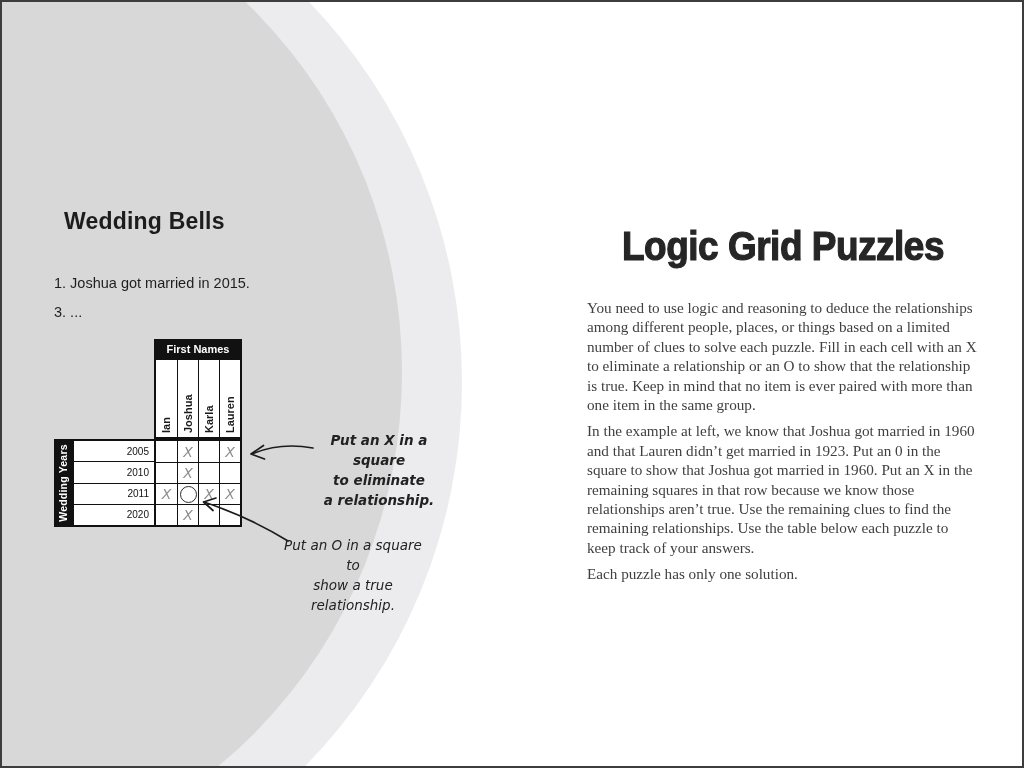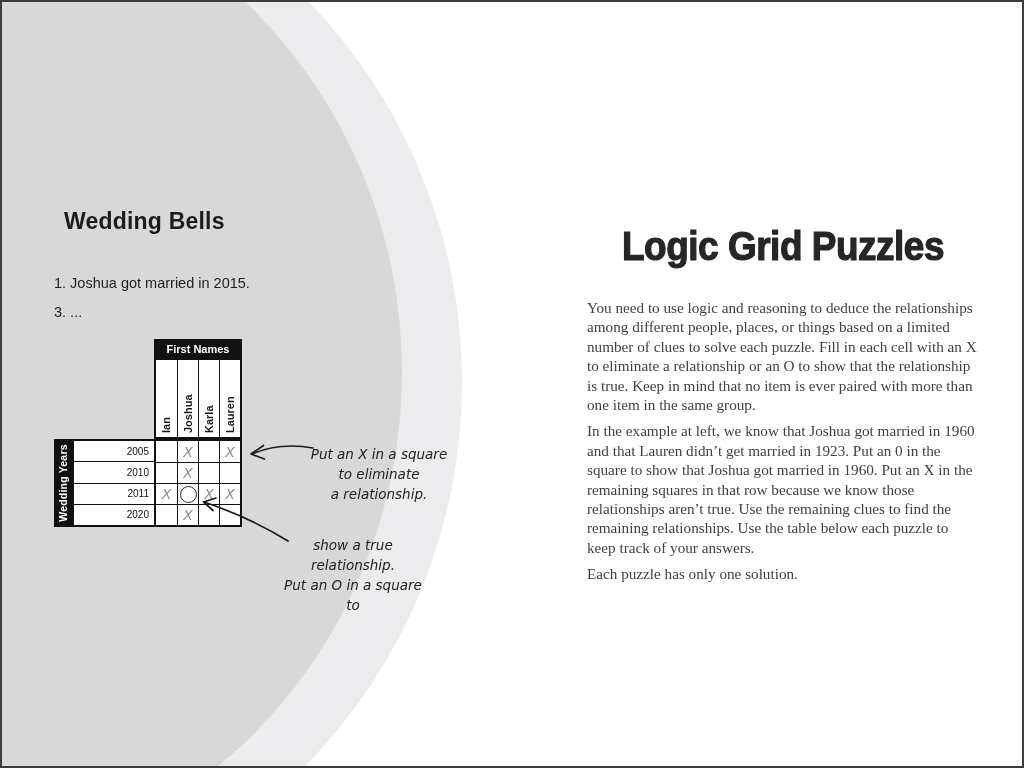--- a/index.html
+++ b/index.html
@@ -45,21 +45,21 @@
   .mark-cell { border-left:1px solid #111; border-top:1px solid #111;
     display:flex; align-items:center; justify-content:center; }
   .mark-cell.c0 { border-left:none; } .mark-cell.r0 { border-top:none; }
   .mark-x { font-family:"DejaVu Sans", sans-serif; font-style:italic; font-size:14px;
     line-height:1; color:#8d8d8d; }
   .mark-o { width:15px; height:15px; border:1.5px solid #2e2e2e; border-radius:50%; background:transparent; }
 
   .note { position:absolute; font-family:"DejaVu Sans", sans-serif; font-style:italic;
     font-size:13.5px; line-height:20px; color:#222; text-align:center; }
   .note span { display:block; }
-  .note-x { left:303px; top:442px; width:148px; }
+  .note-x { left:303px; top:428px; width:148px;font-weight:bold; }
   .note-o { left:276px; top:533px; width:150px; }
   .arrows { position:absolute; left:0; top:0; width:1024px; height:768px; pointer-events:none; }
 
   
   .page-title { position:absolute; left:585px; top:221px; width:392px; margin:0; text-align:center;
     font-size:41px; font-weight:700; color:#262626; letter-spacing:-.5px;
     -webkit-text-stroke:1.2px #262626; transform:scaleX(.9); transform-origin:50% 0; white-space:nowrap; }
   .body-copy { position:absolute; left:585px; top:296px; width:392px;
     font-family:"Liberation Serif", serif; font-size:15.2px; line-height:19.4px; color:#3f3f3f; }
   .body-copy p { margin:0 0 7px 0; }
@@ -145,22 +145,22 @@
       <path d="M 214 496 L 201.5 500 L 211 508.5"></path>
     </g>
   </svg>
 
   <div class="note note-x">
     <span>Put an X in a square</span>
     <span>to eliminate</span>
     <span>a relationship.</span>
   </div>
   <div class="note note-o">
+    <span>Put an O in a square to</span>
     <span>show a true relationship.</span>
-    <span>Put an O in a square to</span>
   </div>
 
   <h1 class="page-title">Logic Grid Puzzles</h1>
   <div class="body-copy">
     <p>You need to use logic and reasoning to deduce the relationships among different people, places, or things based on a limited number of clues to solve each puzzle. Fill in each cell with an X to eliminate a relationship or an O to show that the relationship is true. Keep in mind that no item is ever paired with more than one item in the same group.</p>
     <p>In the example at left, we know that Joshua got married in 1960 and that Lauren didn’t get married in 1923. Put an 0 in the square to show that Joshua got married in 1960. Put an X in the remaining squares in that row because we know those relationships aren’t true. Use the remaining clues to find the remaining relationships. Use the table below each puzzle to keep track of your answers.</p>
     <p>Each puzzle has only one solution.</p>
   </div>
 
 </div>

